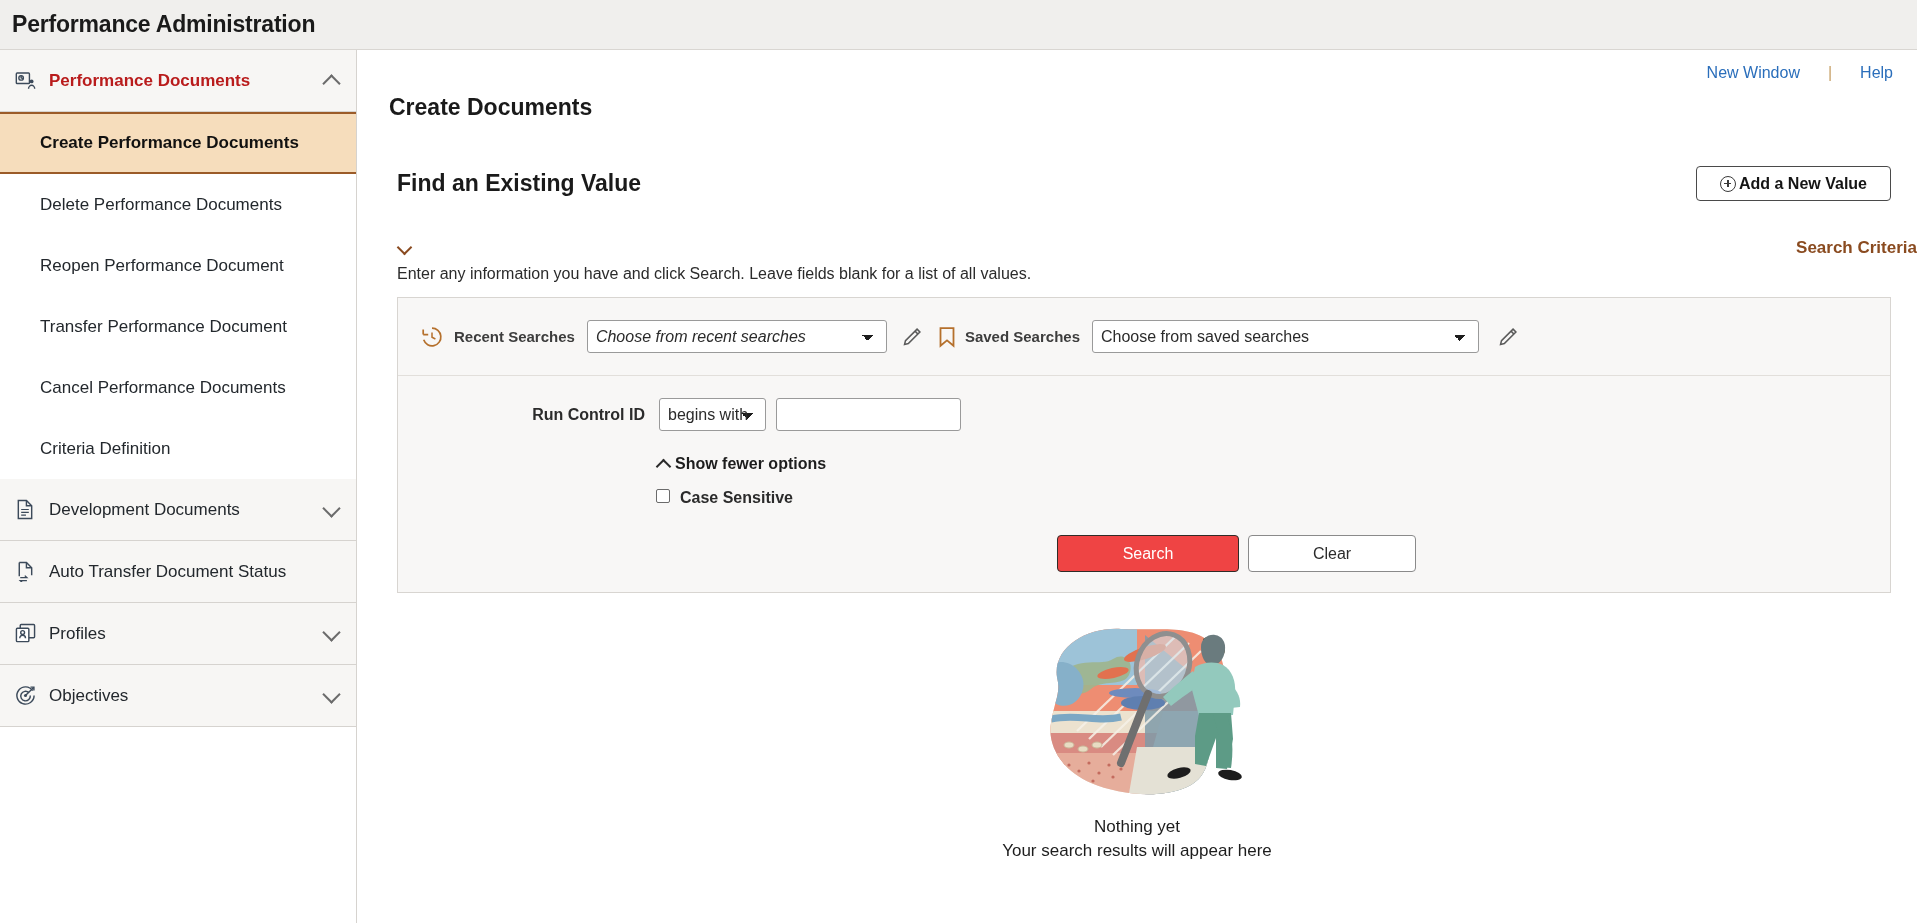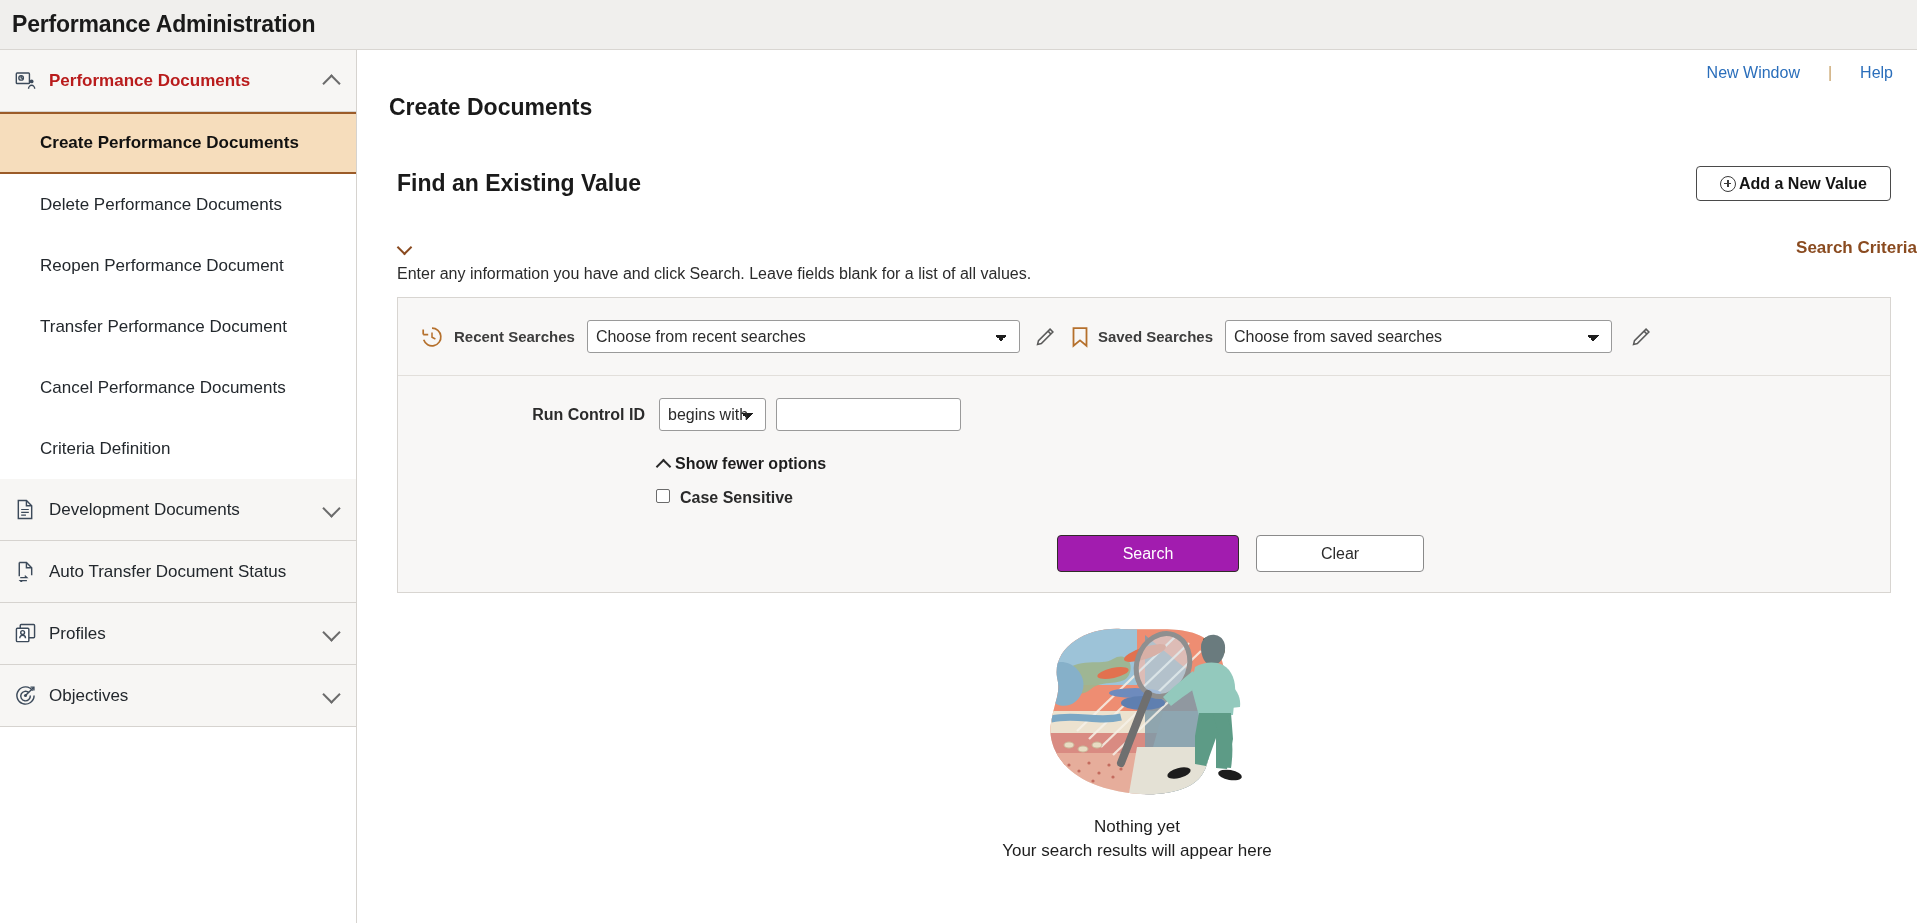--- a/index.html
+++ b/index.html
@@ -256,21 +256,21 @@
     background-image:
       linear-gradient(45deg, transparent 50%, #1d1d1d 50%),
       linear-gradient(135deg, #1d1d1d 50%, transparent 50%);
     background-position:
       calc(100% - 18px) 14px,
       calc(100% - 12px) 14px;
     background-size: 6px 6px, 6px 6px;
     background-repeat: no-repeat;
     cursor: pointer;
   }
-  .sel-recent { width: 433px; }
+  .sel-recent { width: 300px; font-style: italic; }
   .sel-saved  { width: 387px; }
   .sel-op { width: 107px; padding-left: 9px; }
 
   .pencil {
     width: 22px; height: 22px;
     flex: 0 0 22px;
     margin: 0 14px;
     cursor: pointer;
   }
   .pencil-right { margin: 0 0 0 18px; }
@@ -339,38 +339,37 @@
   }
 
   .btn-row {
     display: flex;
     margin: 28px 0 0 0;
     padding-left: 659px;
     gap: 9px;
   }
   .btn-search {
     width: 182px; height: 37px;
-    background: #a21caf;
+    background: #ef4444;
     color: #ffffff;
     border: 1px solid #302c28;
     border-radius: 4px;
     font-size: 16px;
     font-family: "Liberation Sans", sans-serif;
     cursor: pointer;
   }
   .btn-clear {
     width: 168px; height: 37px;
     background: #ffffff;
     color: #2b2b2b;
     border: 1px solid #8a8a8a;
     border-radius: 4px;
     font-size: 16px;
     font-family: "Liberation Sans", sans-serif;
     cursor: pointer;
-    margin-left: 8px;
   }
 
   
   .empty {
     margin-top: 22px;
     display: flex;
     flex-direction: column;
     align-items: center;
   }
   .empty-illu { width: 240px; height: 190px; }

